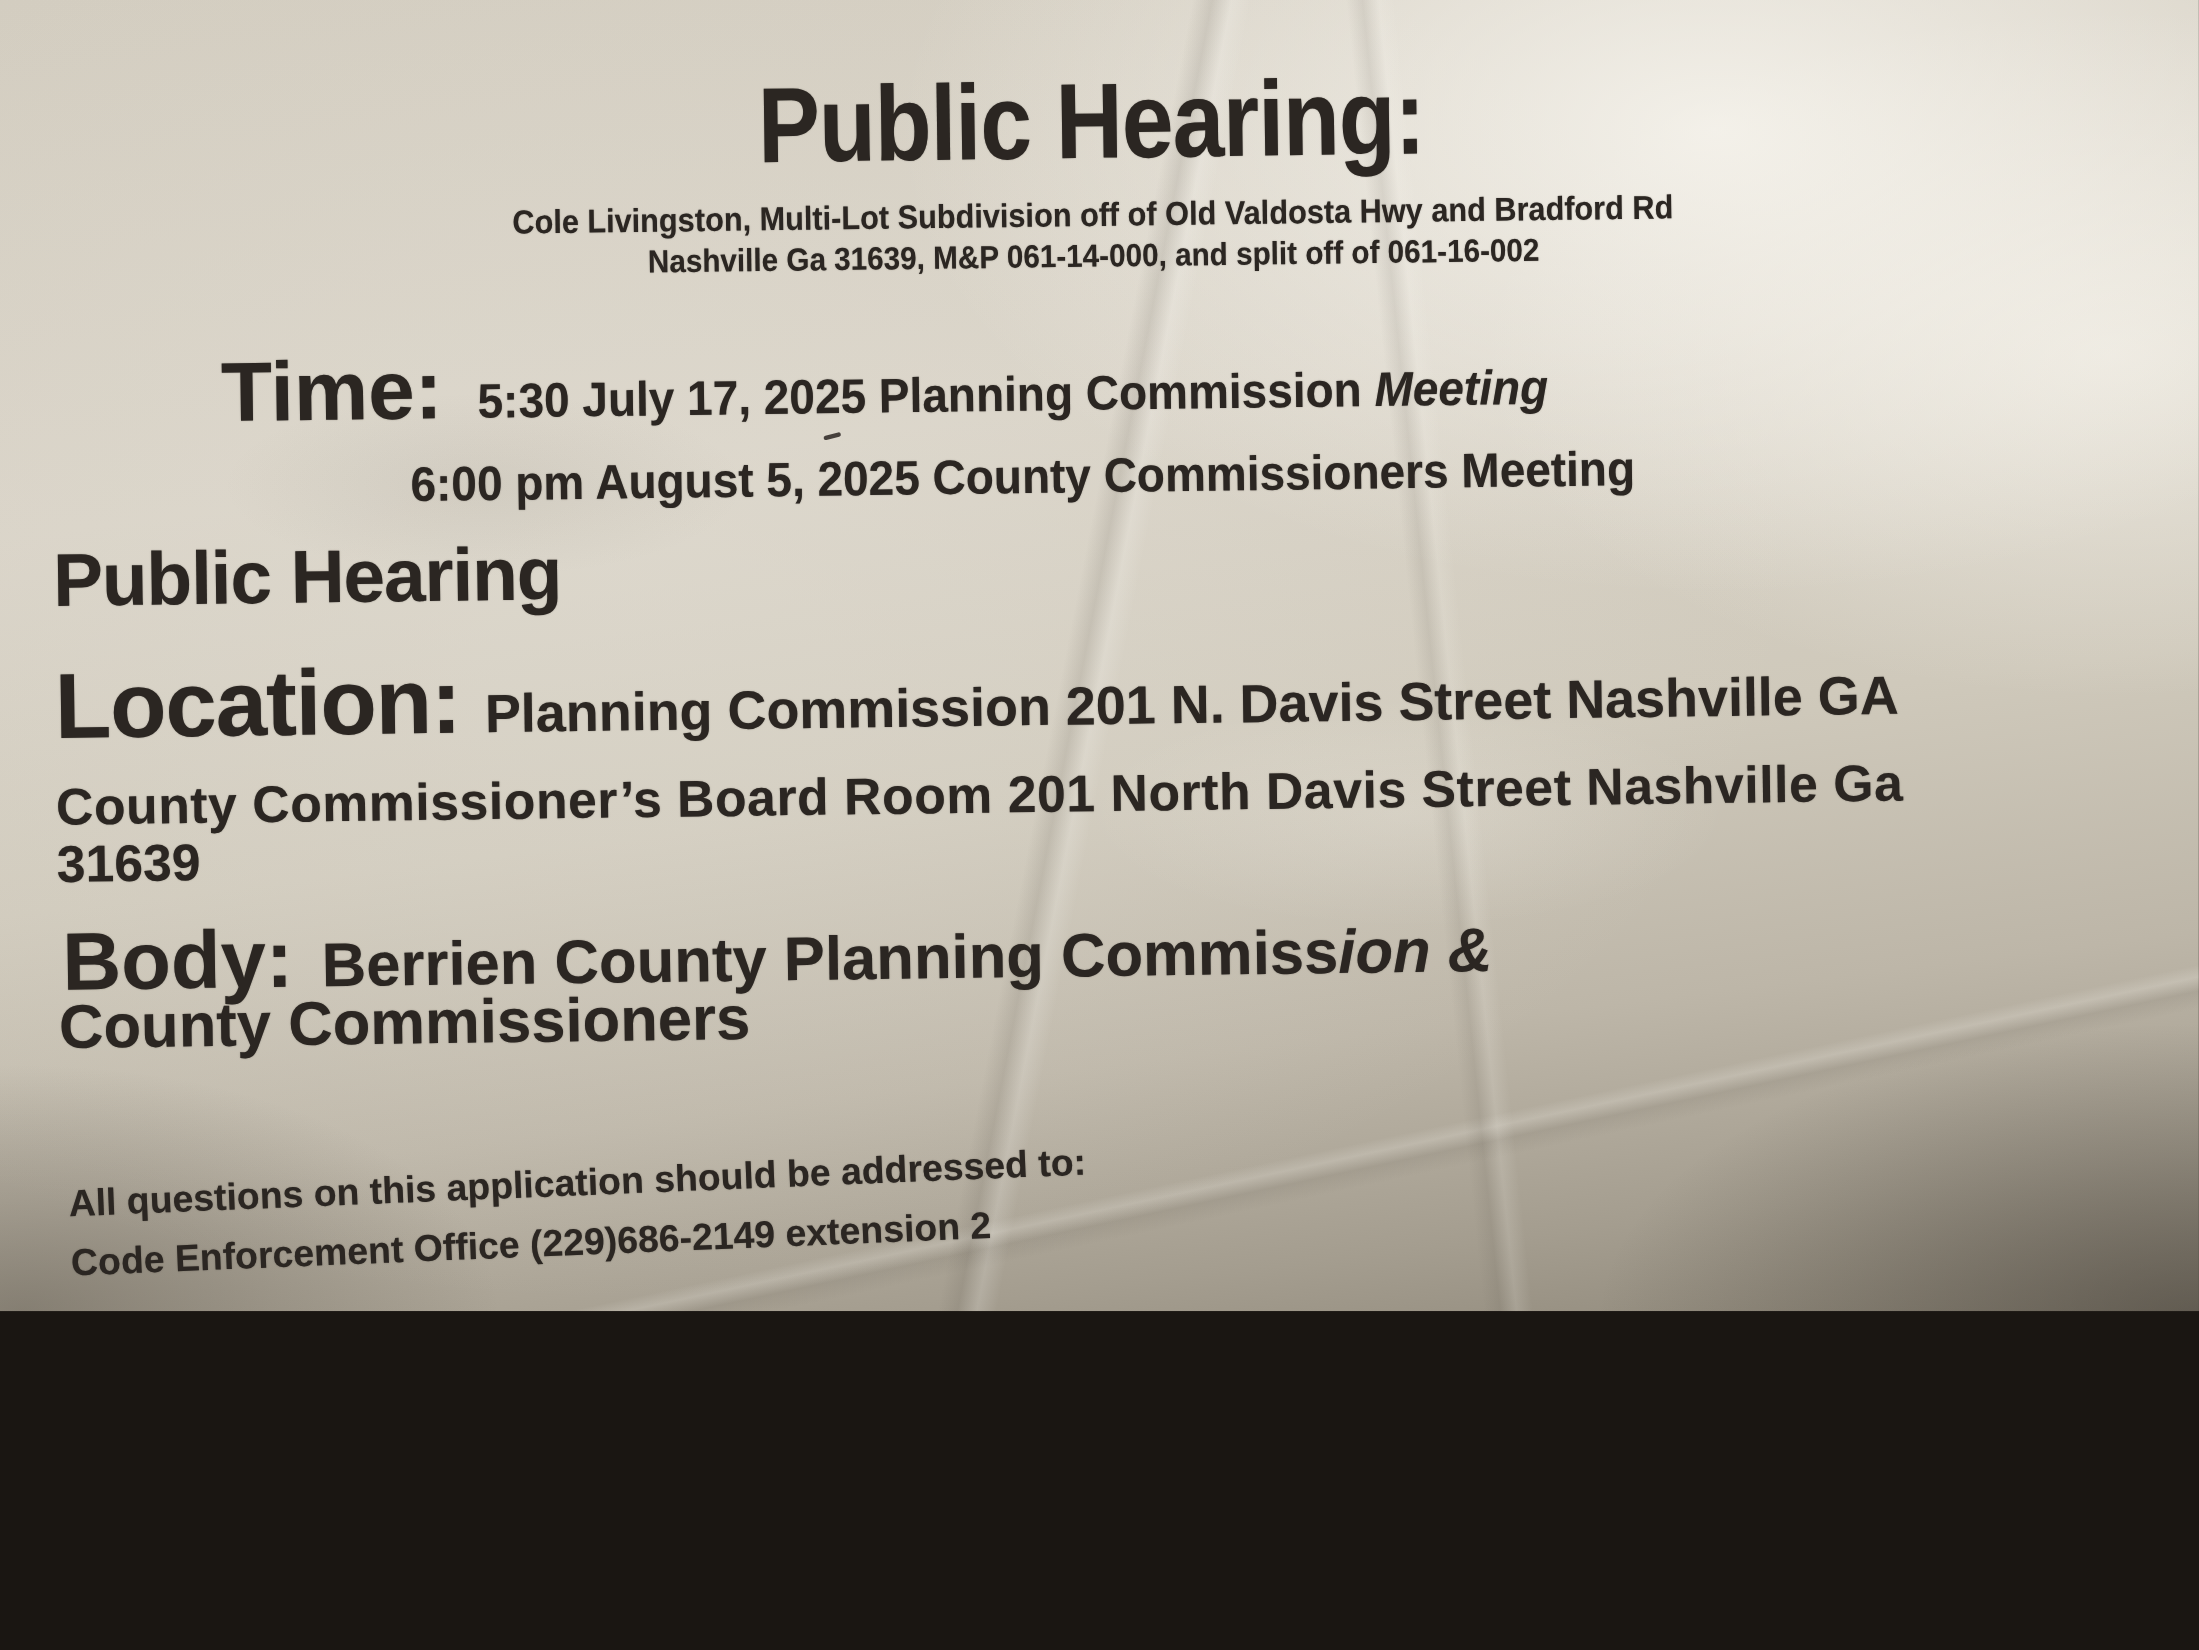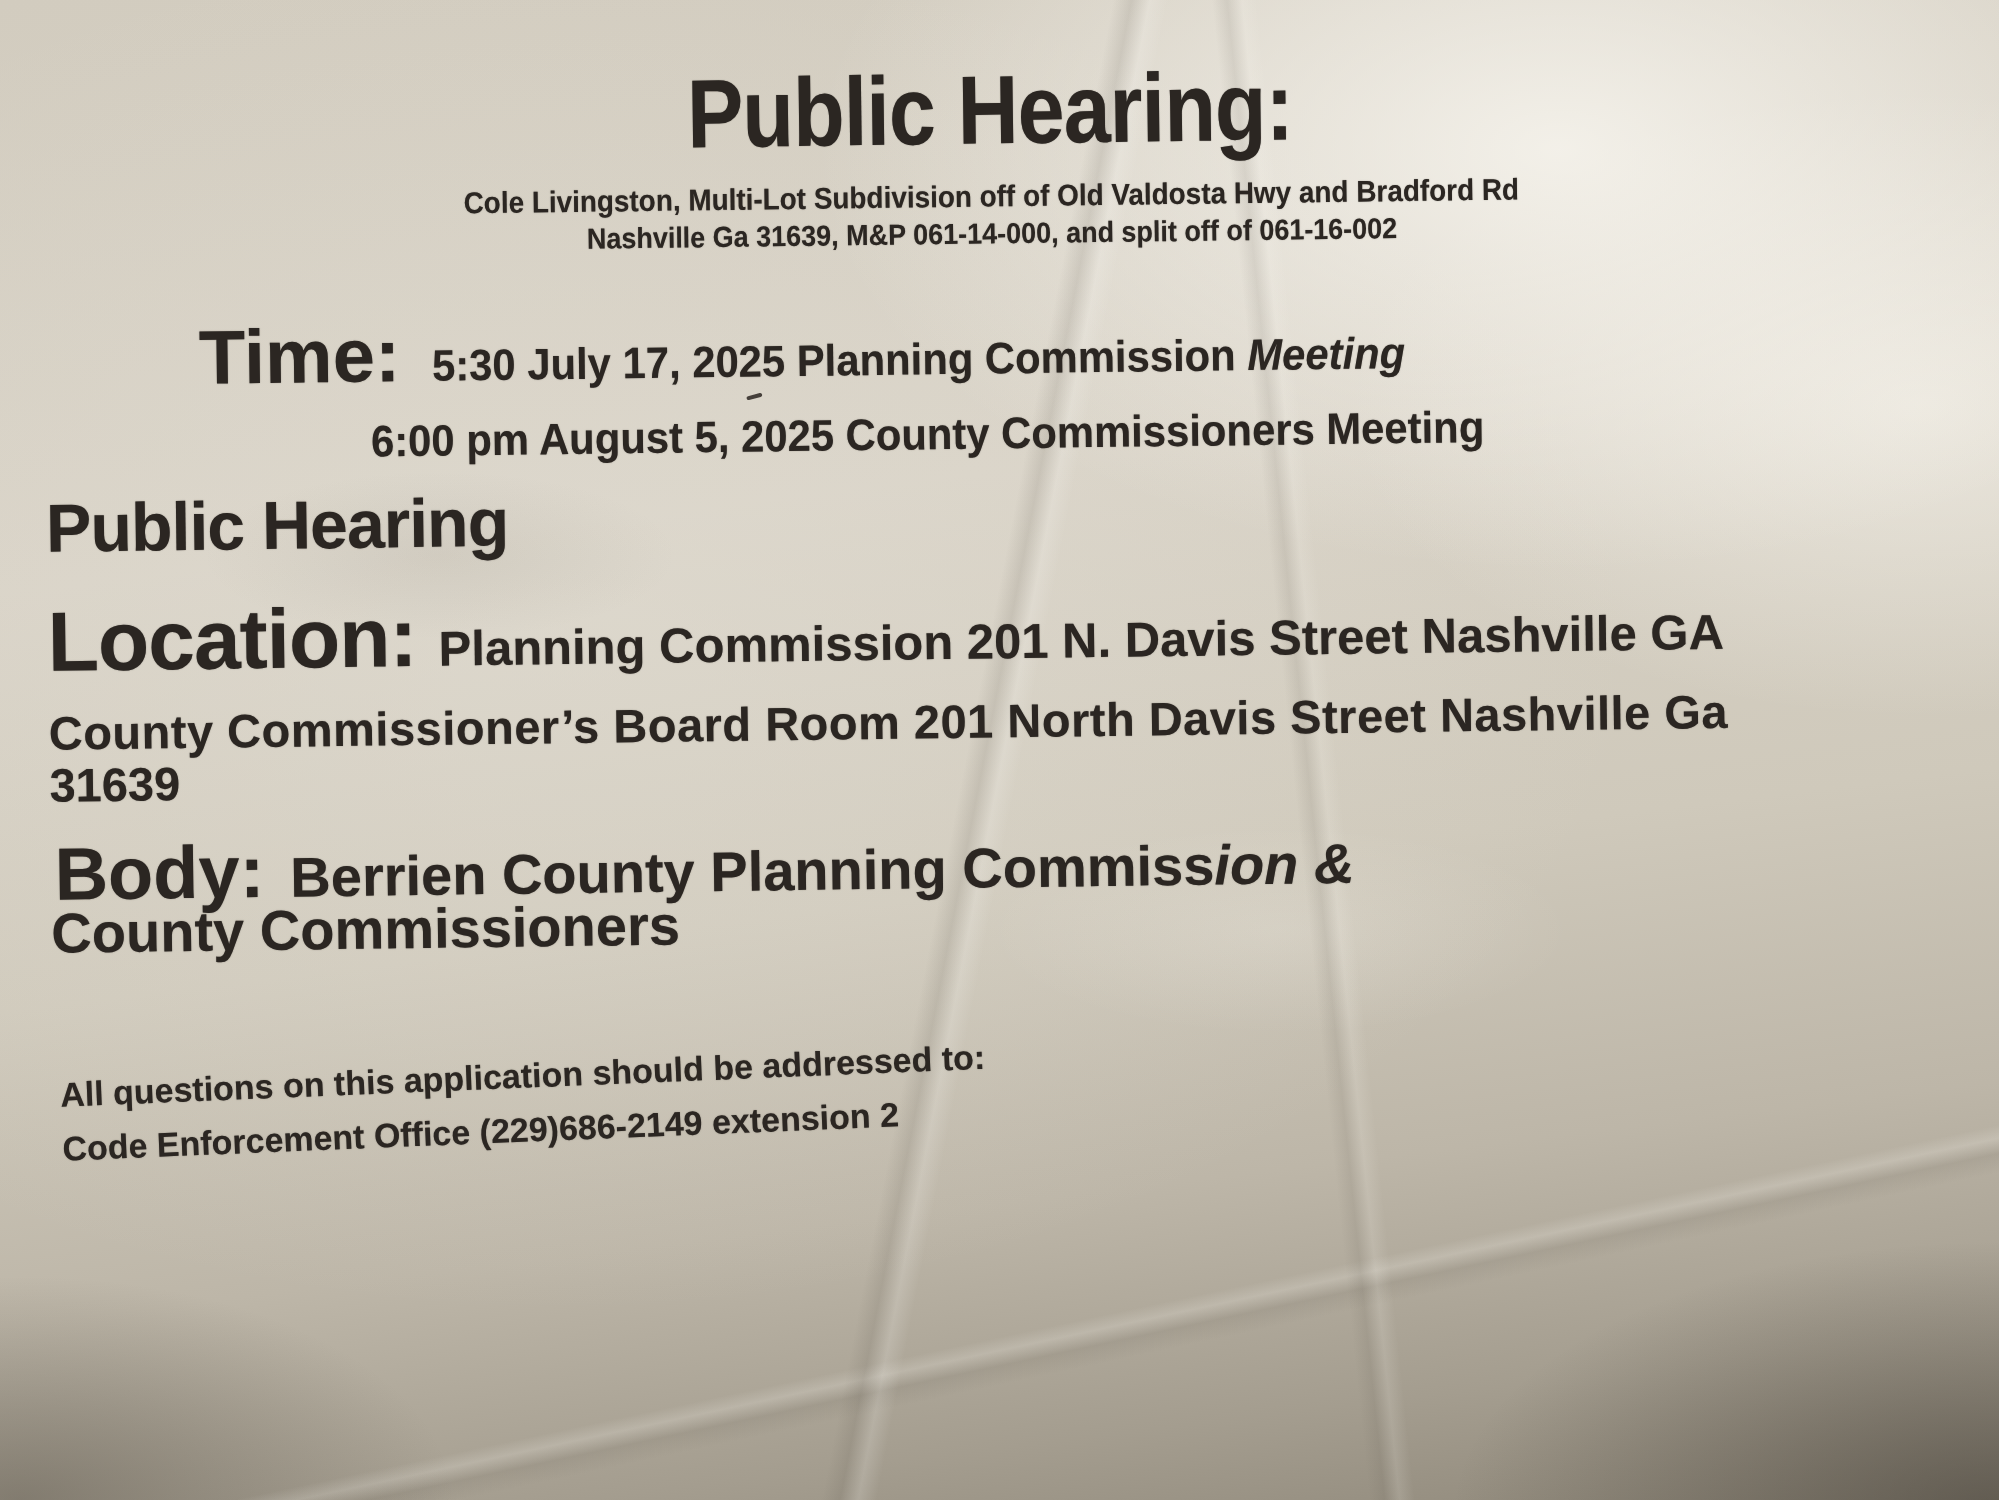--- a/index.html
+++ b/index.html
@@ -1,19 +1,19 @@
 <!DOCTYPE html>
 <html><head>
 <meta charset="utf-8">
 <style>
   html, body { margin: 0; padding: 0; background: #1a1612; }
   .stage {
     position: relative;
     width: 1999px;
-    height: 1500px;
+    height: 1192px;
     overflow: hidden;
     font-family: "Liberation Sans", "DejaVu Sans", sans-serif;
   }
   
   .paper {
     position: absolute;
     inset: 0;
     background:
       radial-gradient(620px 320px at 1% 100%, rgba(80,74,64,0.45), rgba(80,74,64,0) 70%),
       radial-gradient(760px 380px at 100% 101%, rgba(58,53,46,0.55), rgba(58,53,46,0) 72%),

